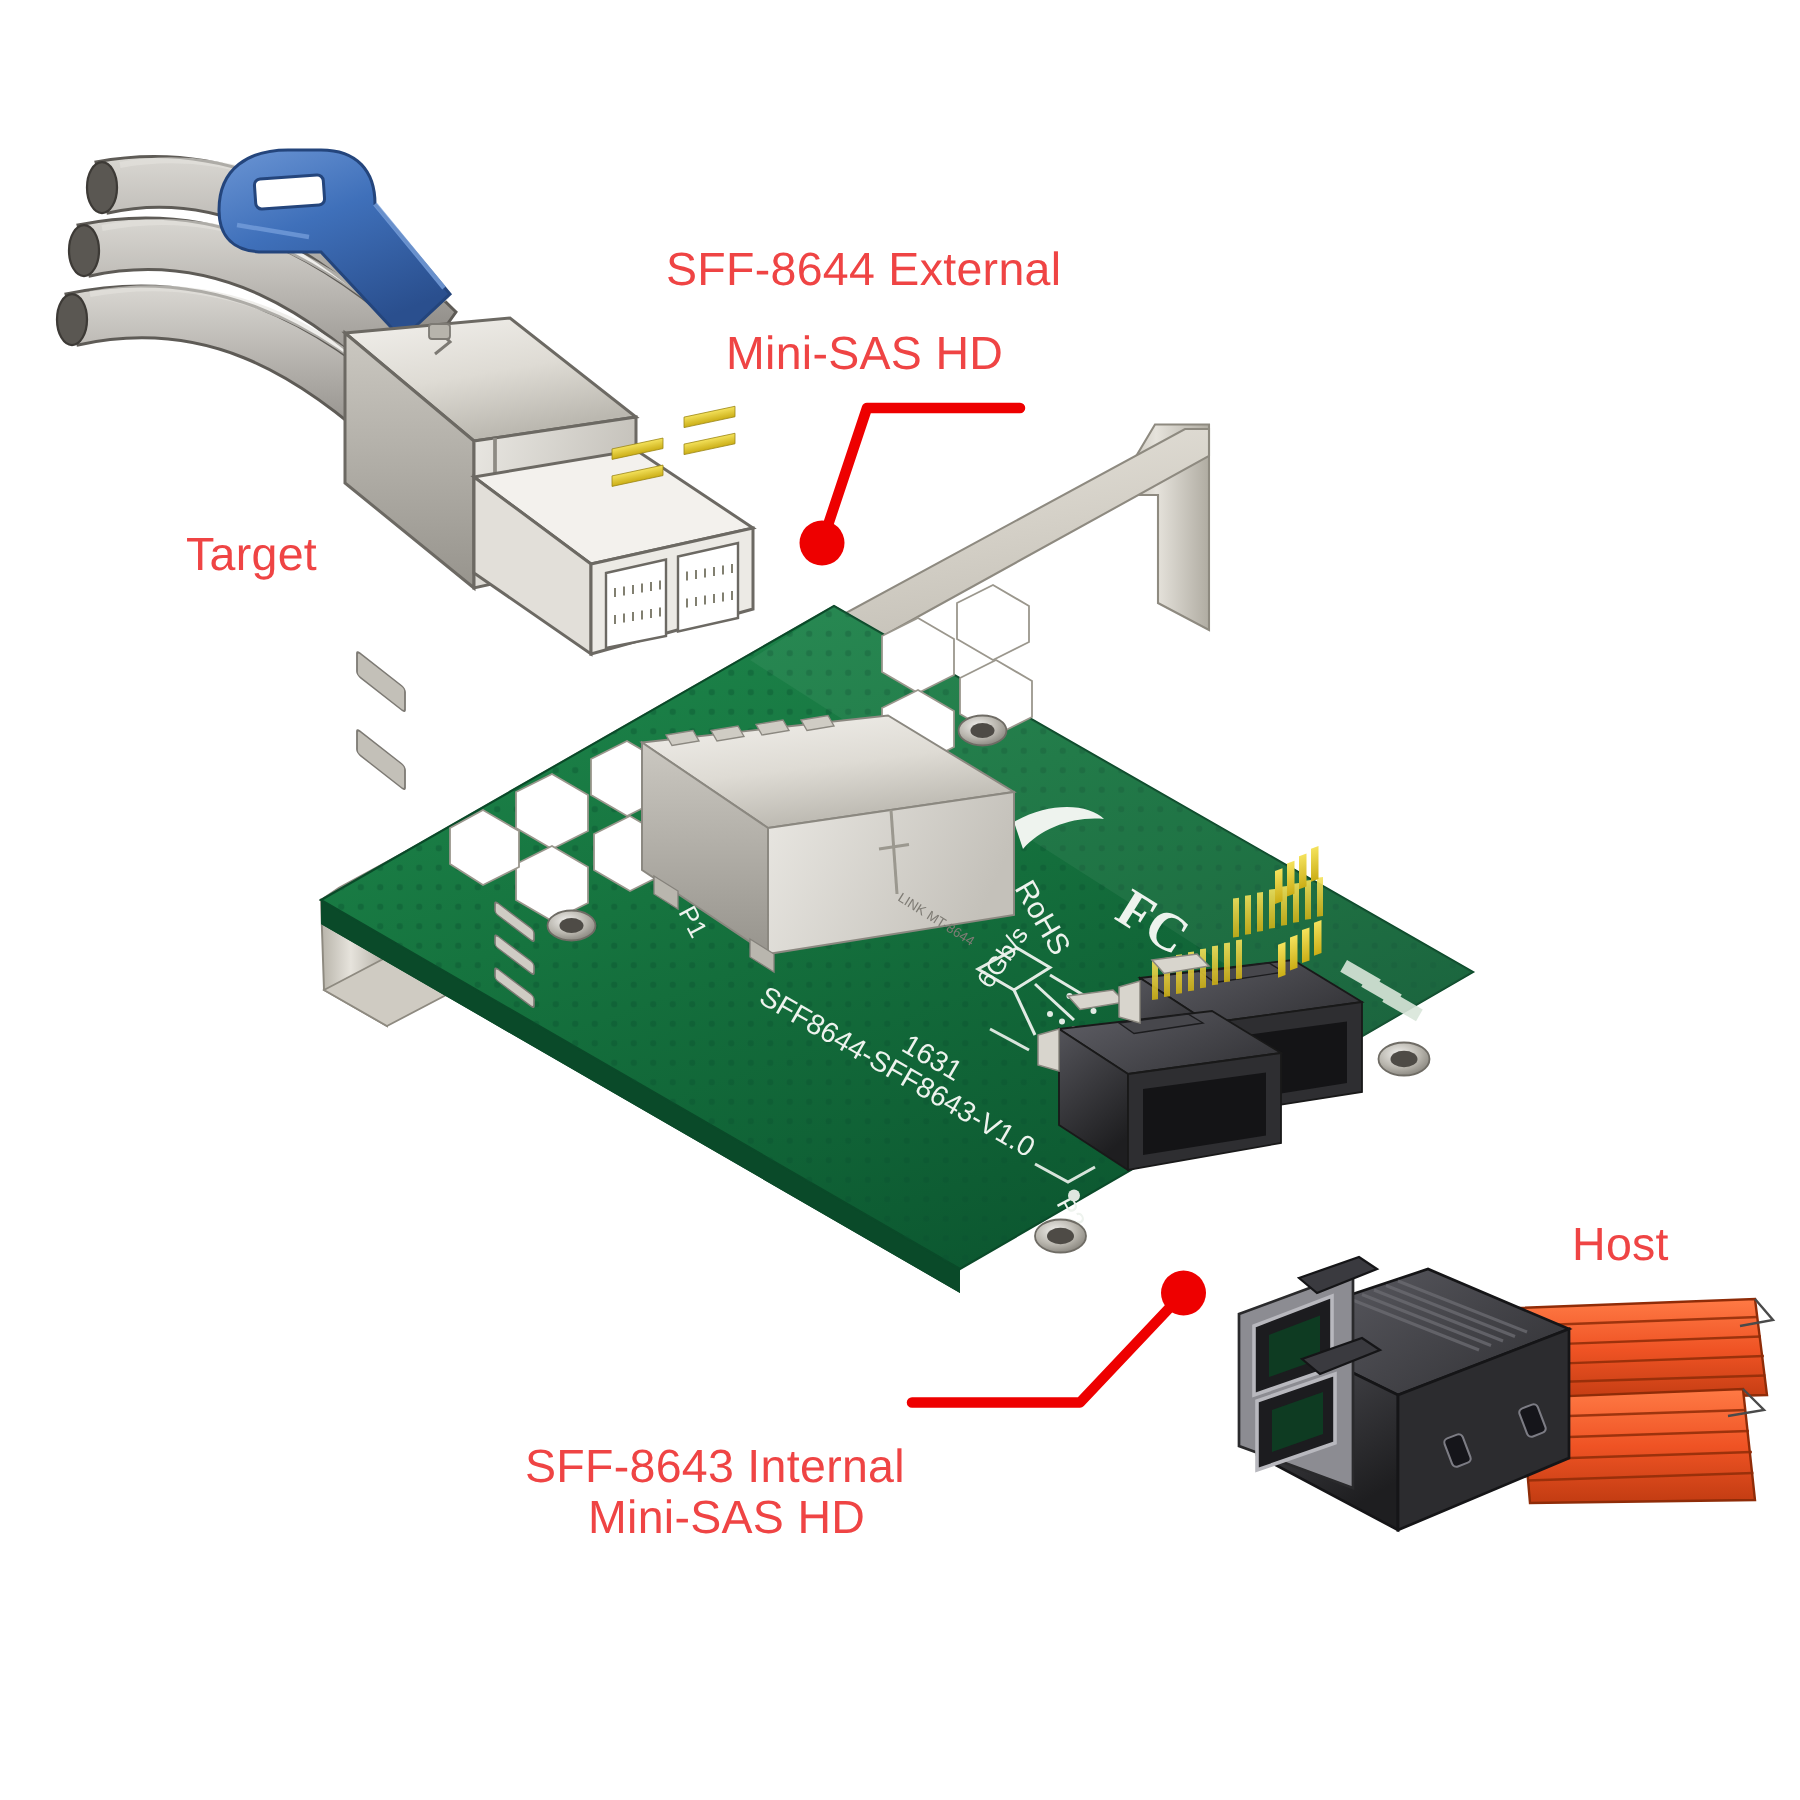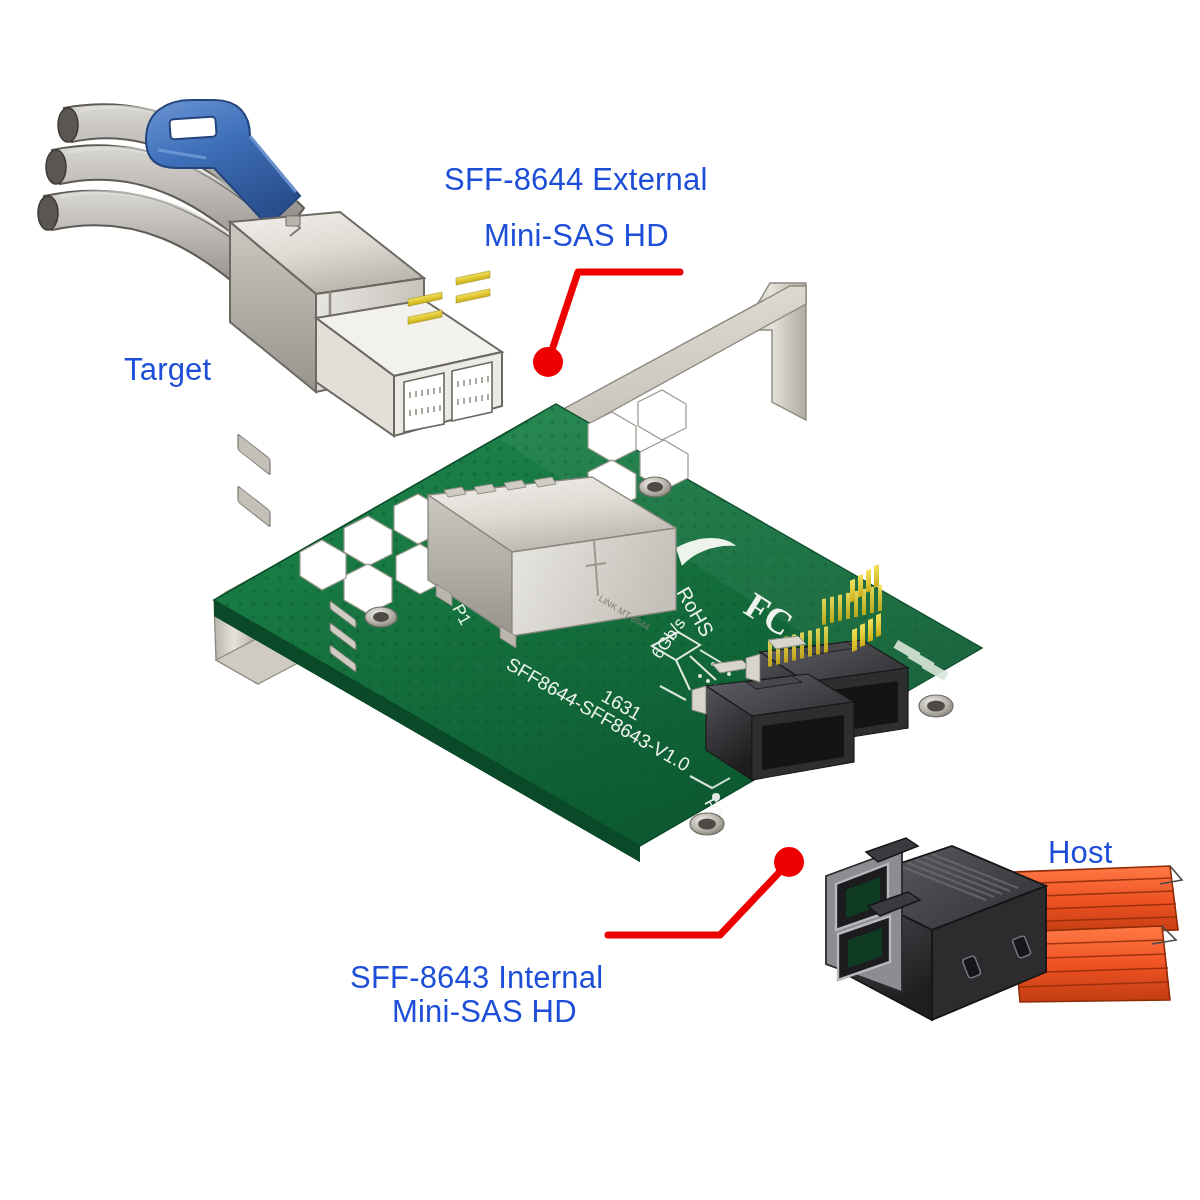--- a/index.html
+++ b/index.html
@@ -1,28 +1,28 @@
 <!DOCTYPE html>
 <html><head>
 <meta charset="utf-8">
 <title>SFF-8644 to SFF-8643 Adapter Card Diagram</title>
 <style>
   html,body{margin:0;padding:0;background:#ffffff;}
   body{width:1200px;height:1200px;overflow:hidden;
        font-family:"Liberation Sans","DejaVu Sans",sans-serif;}
   #stage{position:relative;width:1200px;height:1200px;background:#fff;}
   #stage svg{position:absolute;left:0;top:0;}
-  .lbl{position:absolute;color:#1d4ed8;font-weight:400;white-space:nowrap;
+  .lbl{position:absolute;color:#ef4444;font-weight:400;white-space:nowrap;
        font-family:"Liberation Sans","DejaVu Sans",sans-serif;letter-spacing:.2px;}
   #lbl-8644-l1{left:444px;top:162px;font-size:31px;}
   #lbl-8644-l2{left:484px;top:218px;font-size:31px;}
   #lbl-8643-l1{left:350px;top:940px;font-size:31px;margin-top:20px;}
   #lbl-8643-l2{left:392px;top:994px;font-size:31px;}
   #lbl-target{left:124px;top:352px;font-size:31px;}
-  #lbl-host{left:1048px;top:812px;font-size:31px;margin-top:23px;}
+  #lbl-host{left:1048px;top:812px;font-size:31px;}
 </style>
 </head>
 <body>
 
 <div id="stage">
 
   <svg width="1200" height="1200" viewBox="0 0 1200 1200">
     <defs>
       <linearGradient id="gPCB" x1="0" y1="0" x2="0.6" y2="1">
         <stop offset="0%" stop-color="#1f8a4e"></stop>

